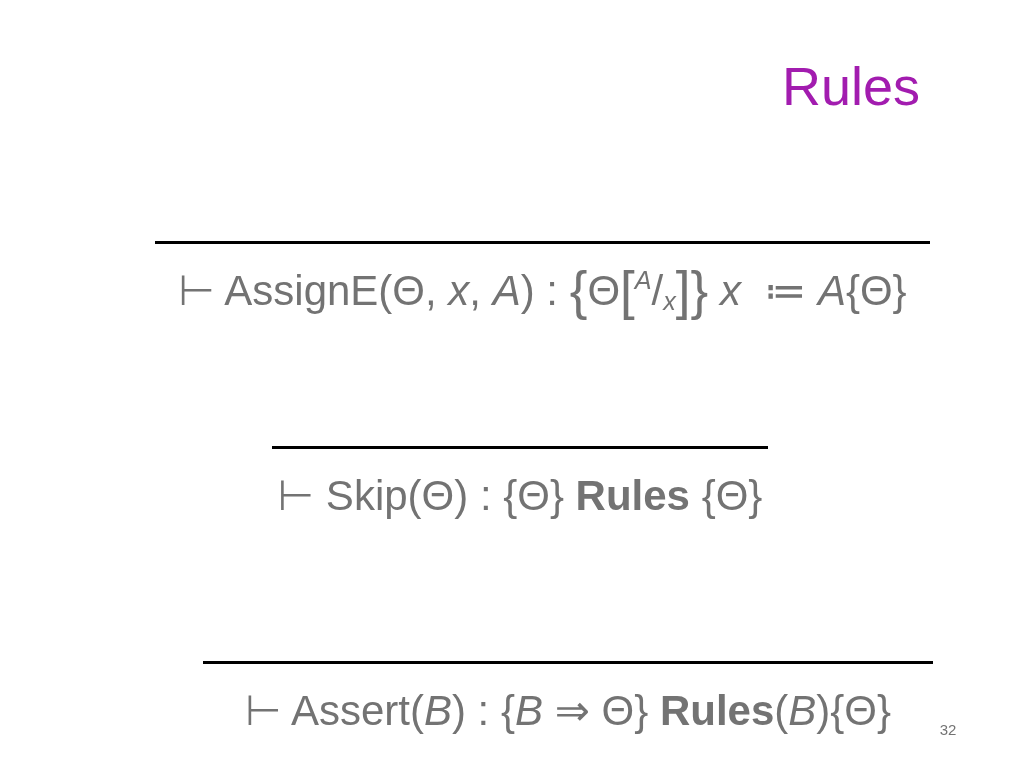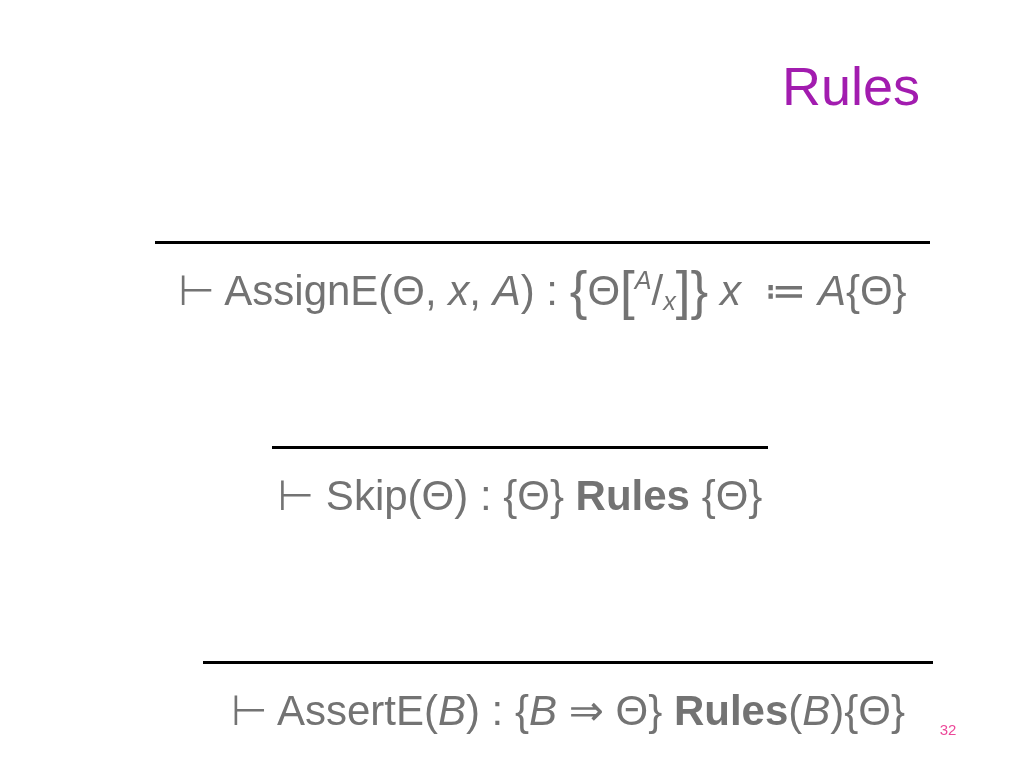--- a/index.html
+++ b/index.html
@@ -67,21 +67,21 @@
   #rule-skip   { left: 272px; top: 446px; width: 496px; }
   #rule-assert { left: 203px; top: 661px; width: 730px; }
   .page-number {
     position: absolute;
     left: 928px;
     top: 721px;
     width: 40px;
     text-align: center;
     font-family: "Liberation Sans", sans-serif;
     font-size: 15px;
-    color: #ec4899;
+    color: #737373;
   }
 </style>
 </head>
 <body>
 
 <div class="slide">
 
   <h1 class="title">Rules</h1>
 
   <div class="rule" id="rule-assign">
@@ -89,18 +89,18 @@
     <div class="formula"><span class="rm">⊢ AssignE(Θ, </span><span class="it">x</span><span class="rm">, </span><span class="it">A</span><span class="rm">) : </span><span class="rm fence">{</span><span class="rm">Θ</span><span class="rm fence">[</span><span class="sup">A</span><span class="rm">/</span><span class="sub">x</span><span class="rm fence">]</span><span class="rm fence">}</span><span class="rm"> </span><span class="it">x</span><span class="rm">&nbsp; ≔ </span><span class="it">A</span><span class="rm">{Θ}</span></div>
   </div>
 
   <div class="rule" id="rule-skip">
     <div class="rule-bar"></div>
     <div class="formula"><span class="rm">⊢ Skip(Θ) : {Θ} </span><span class="bf">Rules</span><span class="rm"> {Θ}</span></div>
   </div>
 
   <div class="rule" id="rule-assert">
     <div class="rule-bar"></div>
-    <div class="formula"><span class="rm">⊢ AssertE(</span><span class="it">B</span><span class="rm">) : {</span><span class="it">B</span><span class="rm"> ⇒ Θ} </span><span class="bf">Rules</span><span class="rm">(</span><span class="it">B</span><span class="rm">){Θ}</span></div>
+    <div class="formula"><span class="rm">⊢ Assert(</span><span class="it">B</span><span class="rm">) : {</span><span class="it">B</span><span class="rm"> ⇒ Θ} </span><span class="bf">Rules</span><span class="rm">(</span><span class="it">B</span><span class="rm">){Θ}</span></div>
   </div>
 
   <div class="page-number">32</div>
 
 </div>
 
 </body></html>

